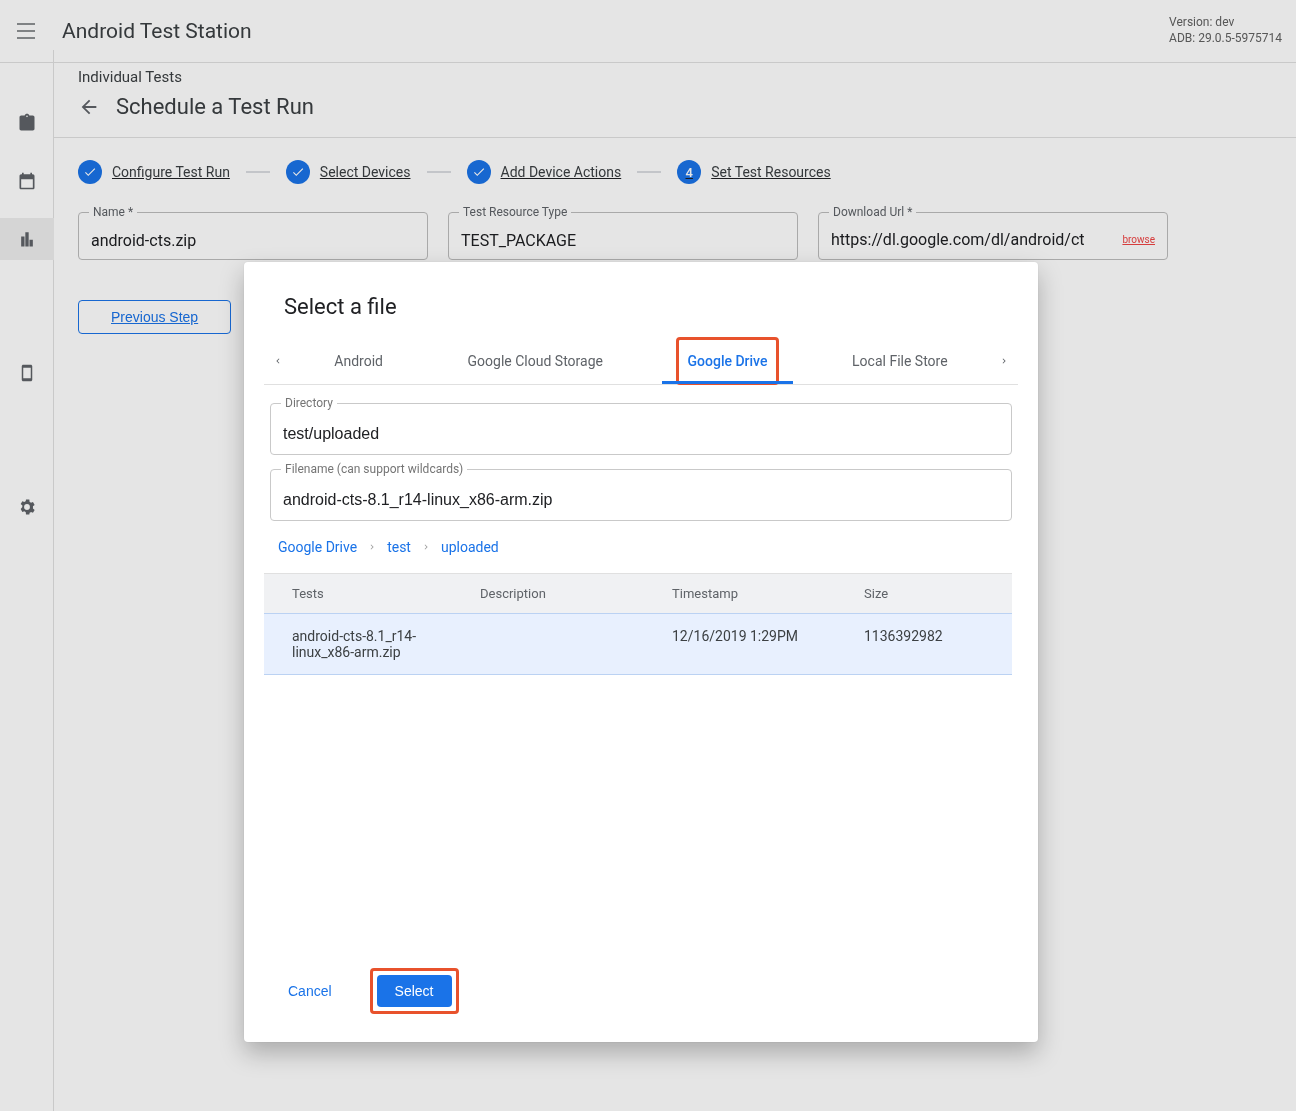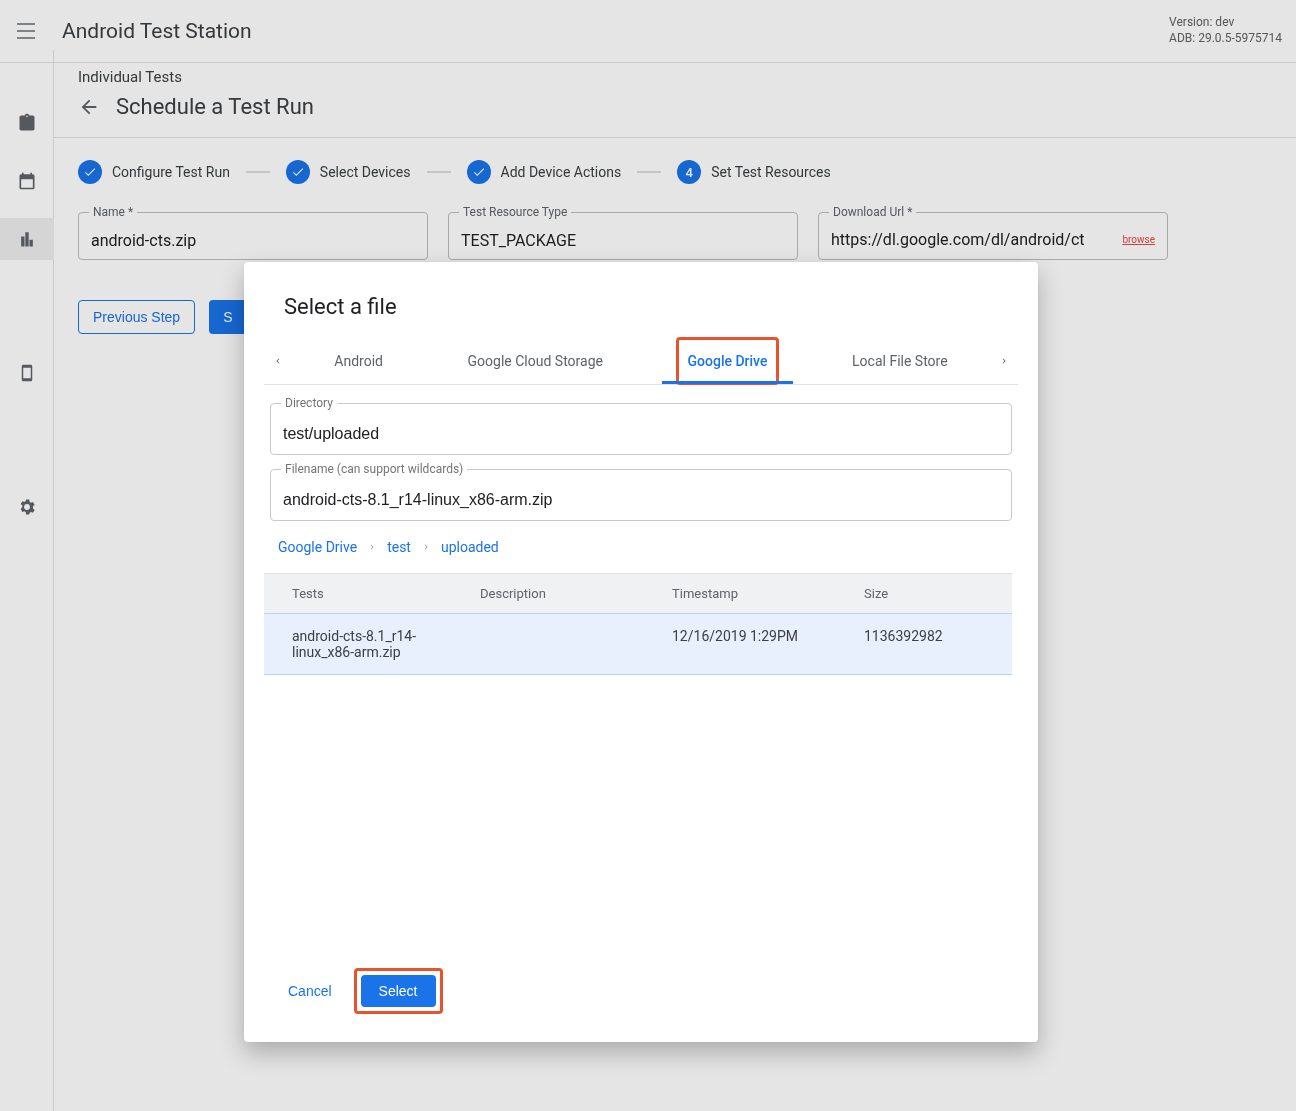--- a/index.html
+++ b/index.html
@@ -41,39 +41,39 @@
   .main {
     position:absolute; top:50px; left:54px; right:0; bottom:0;
     padding: 18px 24px;
   }
   .crumb { font-size: 15px; color:#3c4043; }
   .title-row { display:flex; align-items:center; gap:16px; margin-top:8px; }
   .back-arrow { color:#5f6368; cursor:pointer; }
   .page-title { font-size: 22px; font-weight: 400; color:#3c4043; font-family:"Google Sans",Roboto,Arial,sans-serif; }
   .divider { border:none; border-top:1px solid #e0e0e0; margin:18px -24px 22px; }
   
-  .stepper { display:flex; align-items:center; gap:16px; }
+  .stepper { display:flex; align-items:center; gap:16px;text-decoration:underline; }
   .step { display:flex; align-items:center; gap:10px; }
   .step-dot { width:24px; height:24px; border-radius:50%; background:#1a73e8; color:#fff; display:flex; align-items:center; justify-content:center; font-size:13px; }
   .step-dot.num { font-weight:500; }
   .step-label { font-size:14px; color:#3c4043; }
   .step-line { width:24px; height:0; border-top:2px solid #dadce0; }
   
   .form-row { display:flex; gap:20px; margin-top:28px; }
   .otf { position:relative; border:1px solid #bdbdbd; border-radius:4px; height:48px; padding:18px 12px 12px; background:#fff; }
   .otf .lbl { position:absolute; top:-8px; left:10px; font-size:12px; color:#5f6368; background:#fff; padding:0 4px; }
   .otf .val { font-size:16px; color:#202124; overflow:hidden; text-overflow:ellipsis; white-space:nowrap; }
   .name-field { width:350px; }
   .type-field { width:350px; }
   .url-field { width:350px; display:flex; align-items:center; }
   .url-field .val { flex:1; }
   .browse { font-size:10px; color:#ef4444; margin-left:8px; cursor:pointer;text-decoration:underline; }
   
   .btn-row { margin-top:40px; display:flex; gap:14px; }
-  .btn-outl { border:1px solid #1a73e8; color:#1a73e8; background:#fff; border-radius:4px; padding:8px 14px; font-size:14px; cursor:pointer; }
+  .btn-outl { border:1px solid #1a73e8; color:#1a73e8; background:#fff; border-radius:4px; padding:8px 32px; font-size:14px; cursor:pointer;text-decoration:underline; }
   .btn-fill { border:none; background:#1a73e8; color:#fff; border-radius:4px; padding:8px 14px; font-size:14px; cursor:pointer; }
   
   .scrim { position:absolute; inset:0; background:rgba(0,0,0,0.10); }
   
   .dialog {
     position:absolute; top:262px; left:244px; width:794px; height:780px;
     background:#fff; border-radius:4px; box-shadow:0 11px 25px rgba(0,0,0,0.25),0 0 0 1px rgba(0,0,0,0.02);
     display:flex; flex-direction:column;
   }
   .dlg-title { font-size:22px; font-weight:400; padding:32px 40px 10px; color:#202124; font-family:"Google Sans",Roboto,Arial,sans-serif; }
@@ -94,21 +94,21 @@
   
   .filetable { border-top:1px solid #e0e0e0; margin:0 0px 0 -6px; }
   .ft-head { display:flex; background:#f0f1f3; padding:12px 28px; font-size:13px; color:#5f6368; }
   .col-name { flex:0 0 188px; }
   .col-desc { flex:0 0 192px; }
   .col-ts { flex:0 0 192px; }
   .col-size { flex:1; }
   .ft-row { display:flex; padding:14px 28px; font-size:14px; color:#3c4043; background:#e8f0fe; border-top:1px solid #bbd2f3; border-bottom:1px solid #bbd2f3; cursor:pointer;}
   .ft-row .col-name { padding-right:12px; }
   
-  .dlg-footer { margin-top:auto; padding:0 34px 28px; display:flex; align-items:center; gap:12px; }
+  .dlg-footer { margin-top:auto; padding:0 34px 28px; display:flex; align-items:center; gap:28px; }
   .flat-btn { color:#1a73e8; font-size:14px; background:none; border:none; padding:8px 10px; cursor:pointer; }
   .select-btn-wrap { border:3px solid #e8522c; border-radius:4px; padding:4px; }
   .select-btn { background:#1a73e8; color:#fff; border:none; border-radius:4px; padding:8px 18px; font-size:14px; cursor:pointer; }
   svg { display:block; }
 </style>
 </head>
 <body>
 
 <div class="appbar">
   <div class="hamburger">

